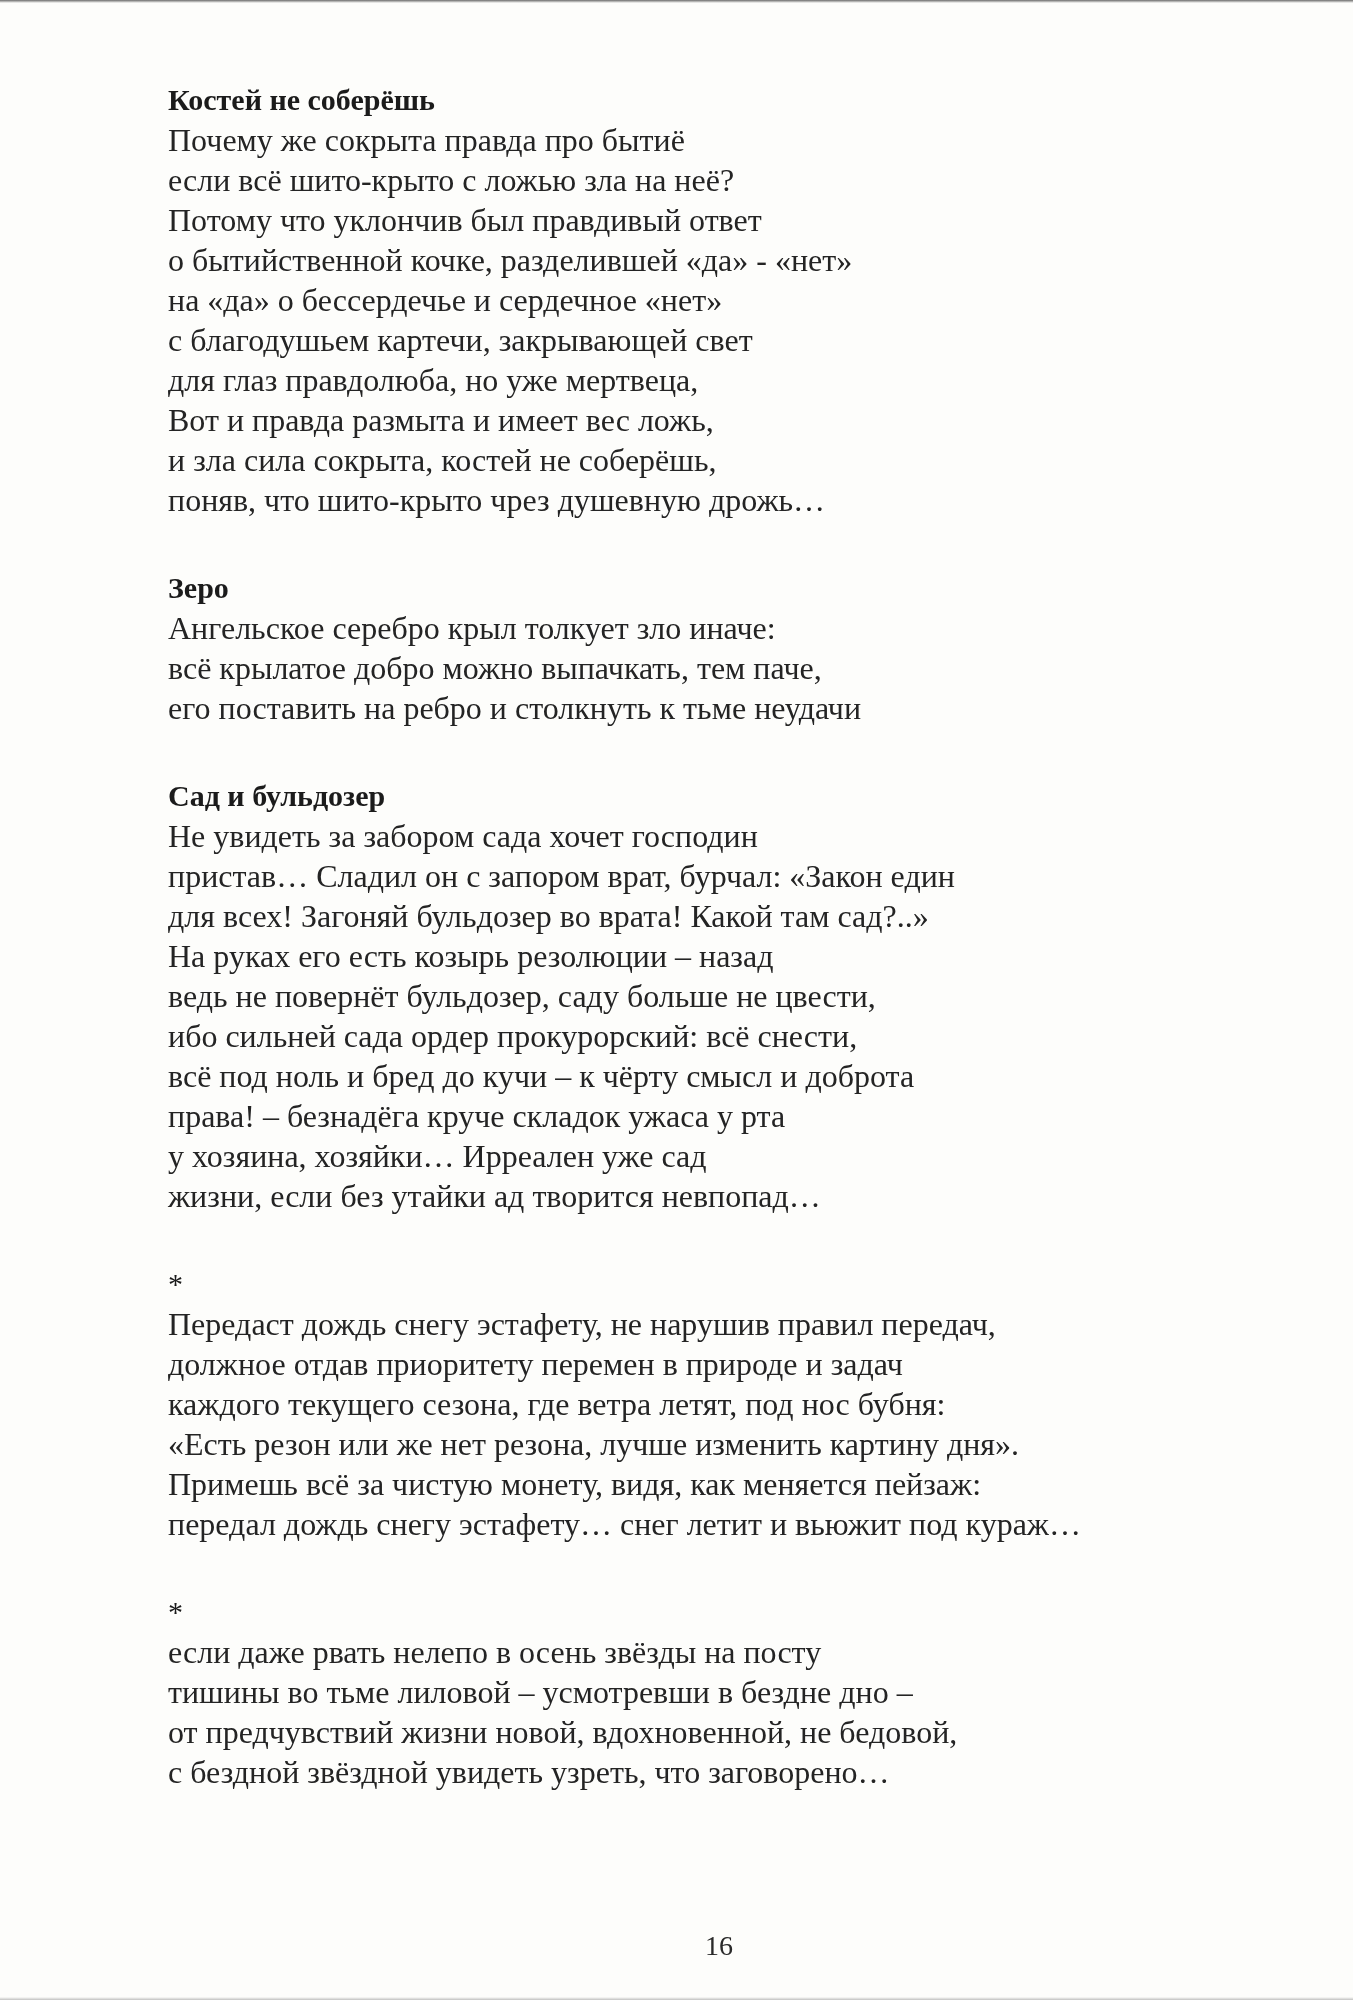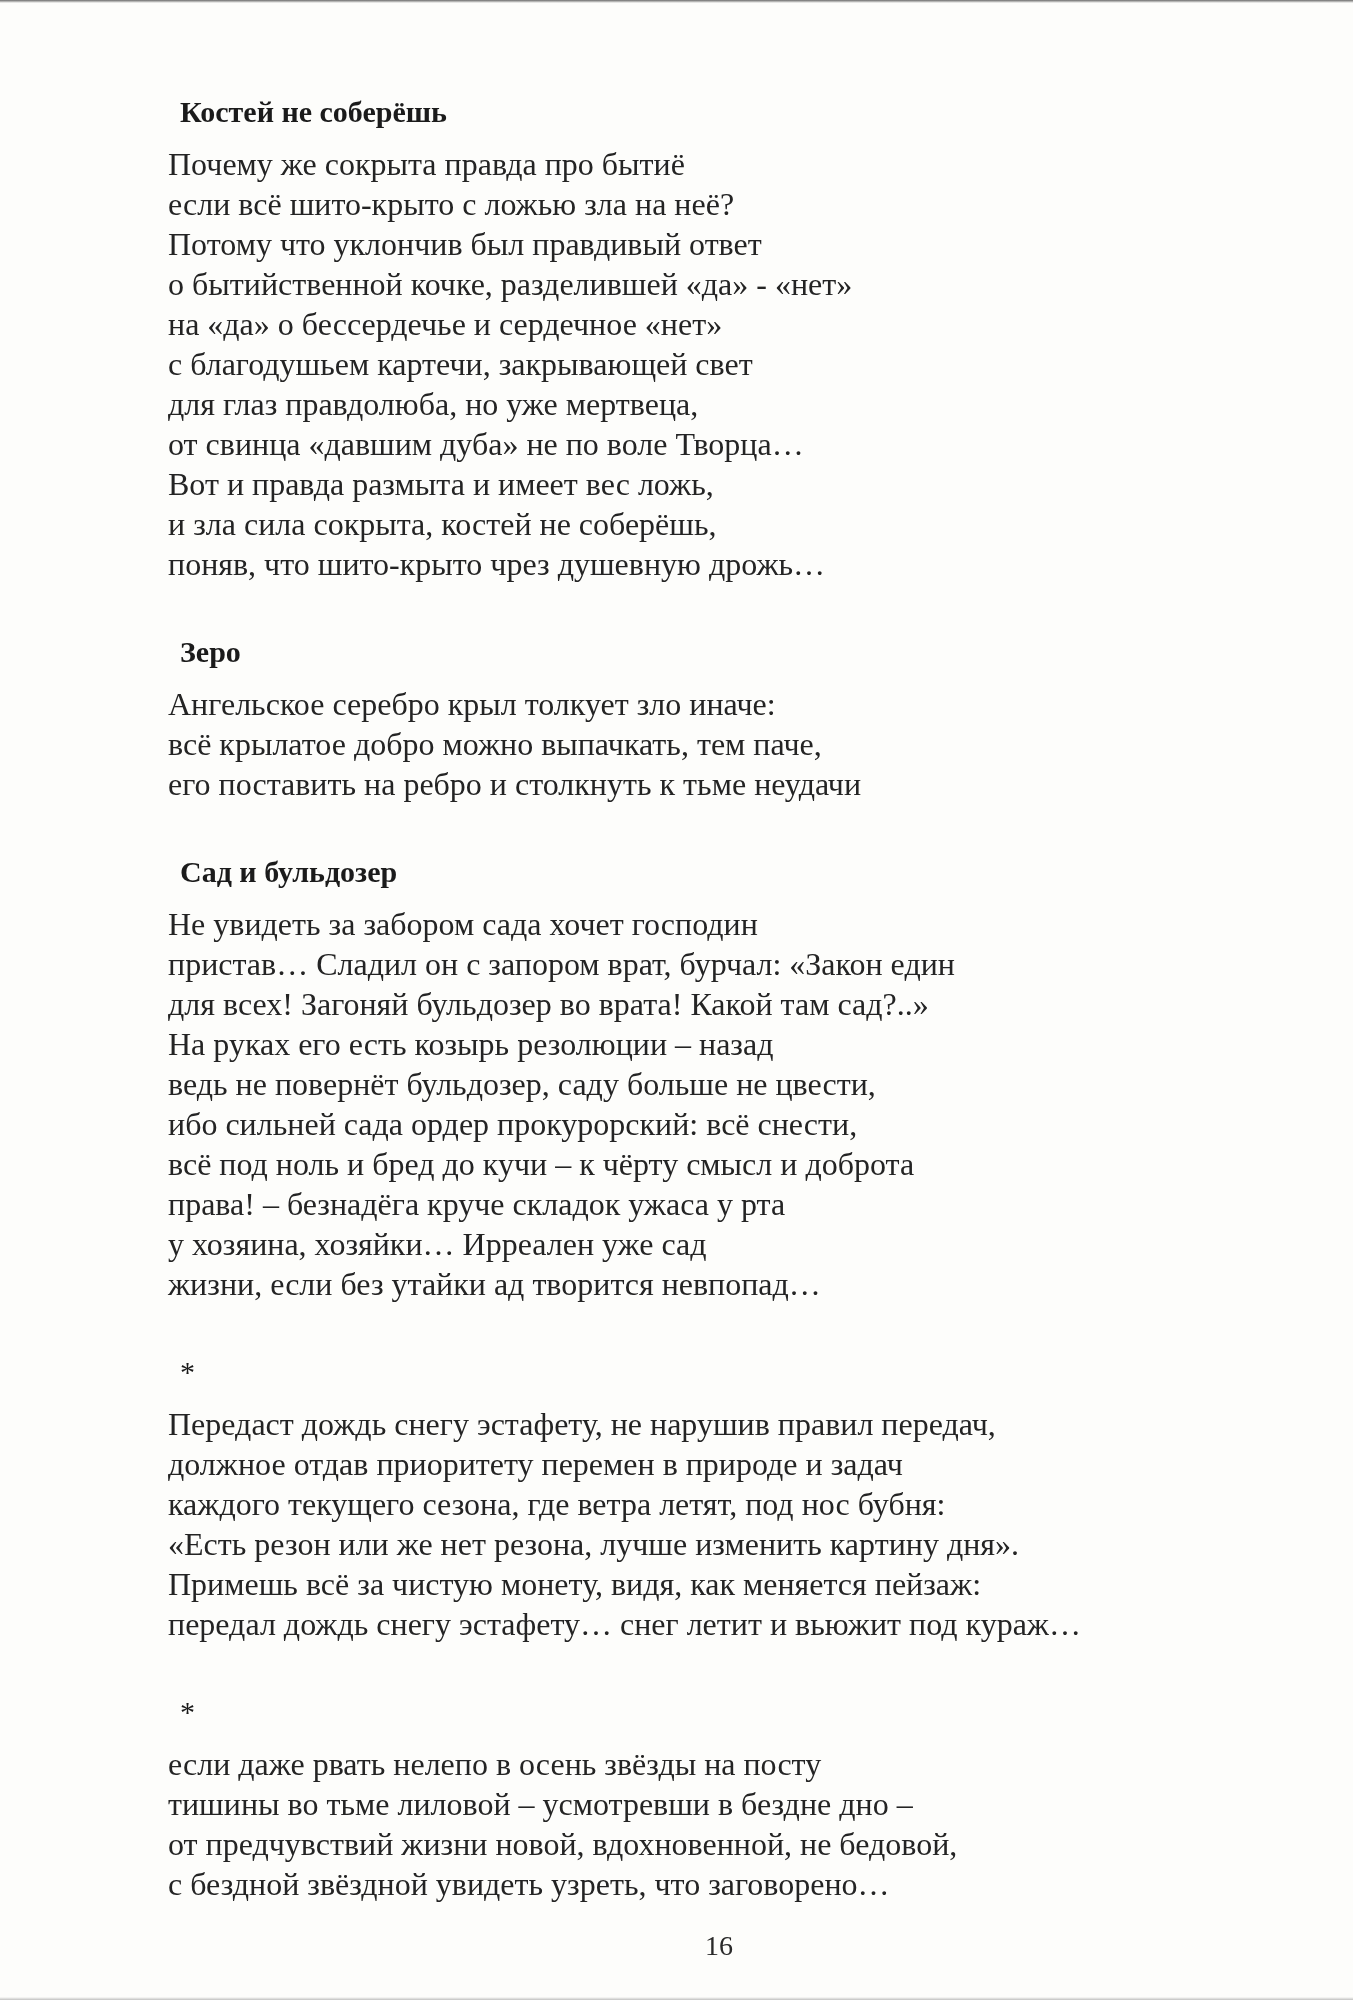--- a/index.html
+++ b/index.html
@@ -39,21 +39,21 @@
   .content {
     padding: 80px 120px 0 168px;
   }
   .poem {
     margin: 0;
   }
   .poem + .poem {
     margin-top: 48px;
   }
   .poem-title {
-    margin: 12px;
+    margin: 0;
     font-size: 30px;
     line-height: 40px;
     font-weight: 700;
     color: #1b1b1b;
   }
   .poem.star .poem-title {
     font-weight: 400;
     font-size: 30px;
   }
   .line {
@@ -83,21 +83,20 @@
 
     <section class="poem">
       <h2 class="poem-title">Костей не соберёшь</h2>
       <p class="line">Почему же сокрыта правда про бытиё</p>
       <p class="line">если всё шито-крыто с ложью зла на неё?</p>
       <p class="line">Потому что уклончив был правдивый ответ</p>
       <p class="line">о бытийственной кочке, разделившей «да» - «нет»</p>
       <p class="line">на «да» о бессердечье и сердечное «нет»</p>
       <p class="line">с благодушьем картечи, закрывающей свет</p>
       <p class="line">для глаз правдолюба, но уже мертвеца,</p>
-      <p class="line">от свинца «давшим дуба» не по воле Творца…</p>
       <p class="line">Вот и правда размыта и имеет вес ложь,</p>
       <p class="line">и зла сила сокрыта, костей не соберёшь,</p>
       <p class="line">поняв, что шито-крыто чрез душевную дрожь…</p>
     </section>
 
     <section class="poem">
       <h2 class="poem-title">Зеро</h2>
       <p class="line">Ангельское серебро крыл толкует зло иначе:</p>
       <p class="line">всё крылатое добро можно выпачкать, тем паче,</p>
       <p class="line">его поставить на ребро и столкнуть к тьме неудачи</p>

